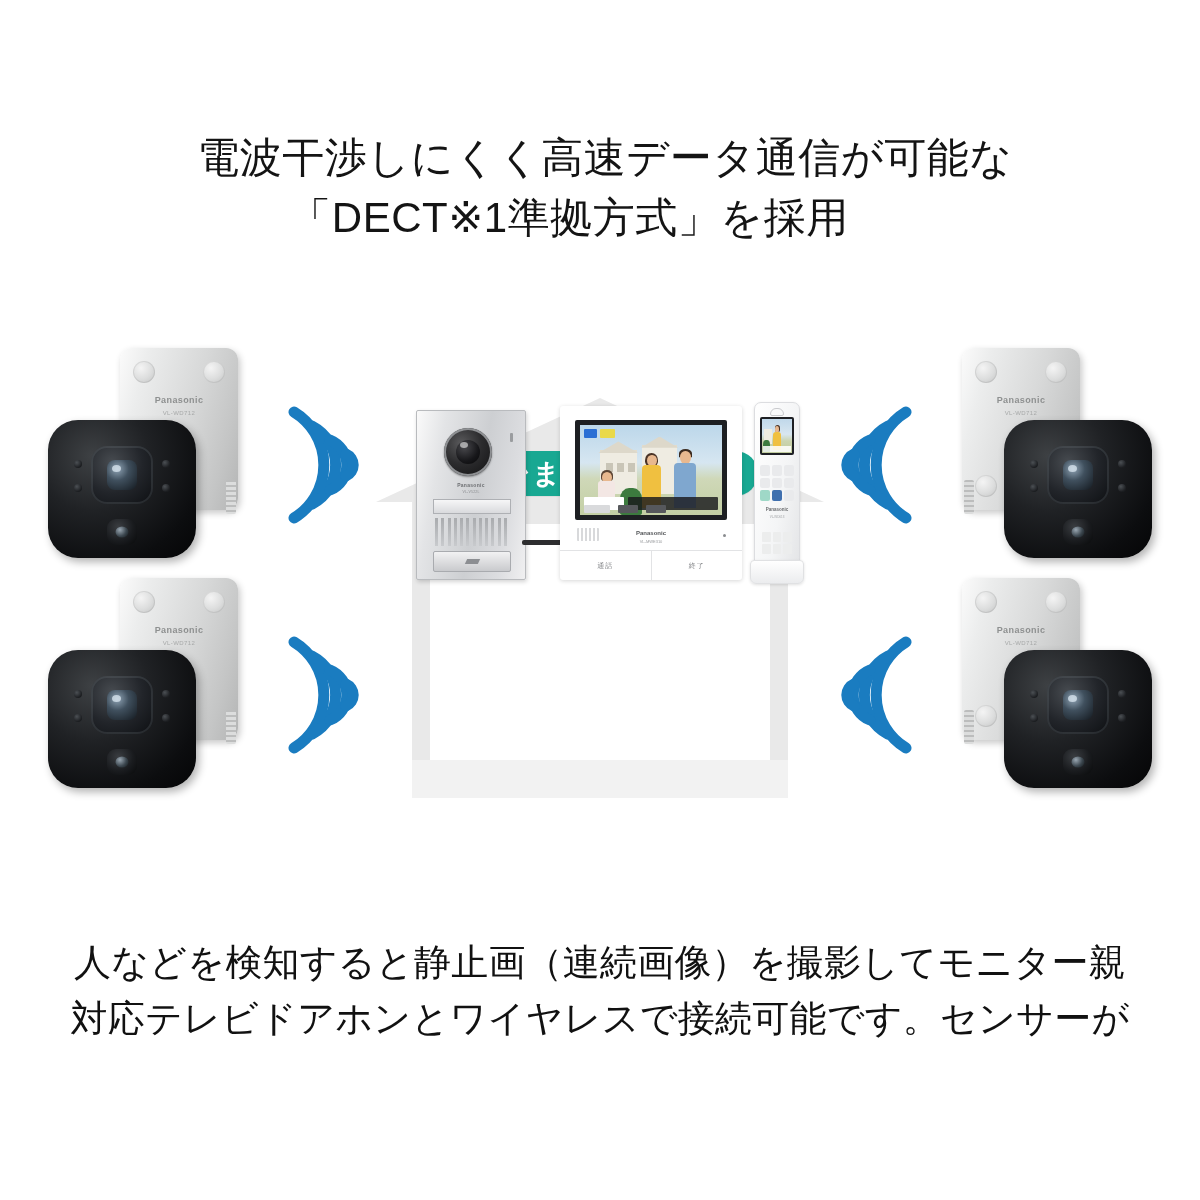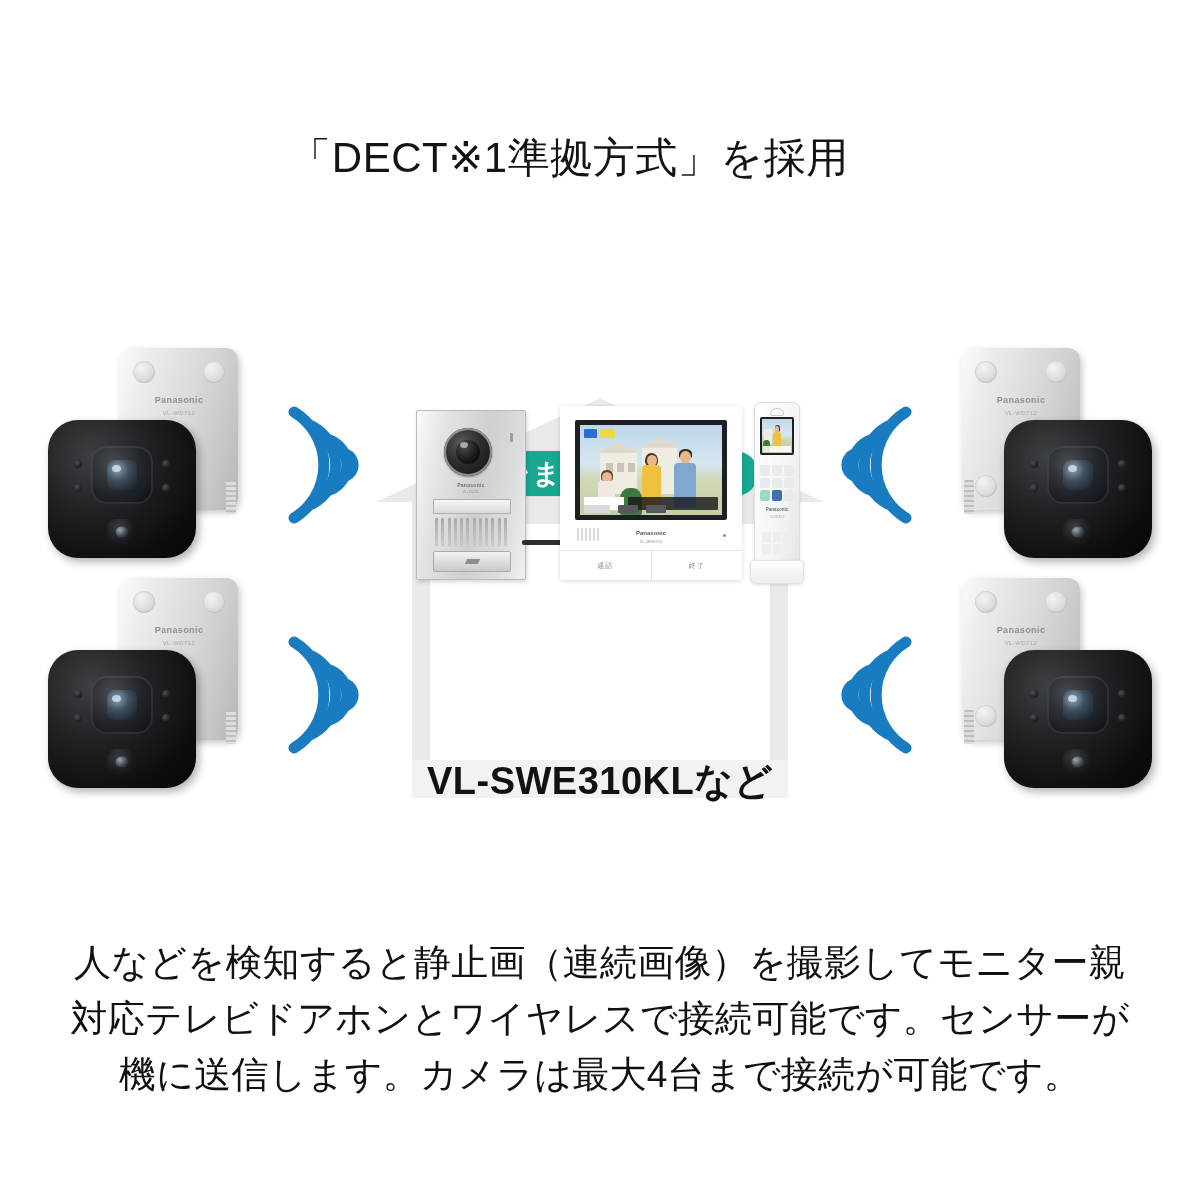--- a/index.html
+++ b/index.html
@@ -653,20 +653,21 @@
     line-height: 1.52;
     color: #111111;
     letter-spacing: 0.2px;
   }
   .caption .cline { display: block; white-space: nowrap; }
 </style>
 </head>
 <body>
 
 <div class="heading">
+  <span class="hline l1">電波干渉しにくく高速データ通信が可能な</span>
   <span class="hline l2">「DECT※1準拠方式」を採用</span>
 </div>
 
 <div class="stage">
 
   <div class="camera left" style="left:48px; top:18px;">
     <div class="cam-base">
       <div class="cam-screw s1"></div>
       <div class="cam-screw s2"></div>
       <div class="cam-screw s3"></div>
@@ -898,22 +899,20 @@
           <i></i>
           <i></i>
           <i></i>
           <i></i>
           <i></i>
         </div>
       </div>
       <div class="hs-cradle"></div>
     </div>
 
-    <div class="product-name">VL-SWE310KLなど</div>
   </div>
 
 </div>
 
 <div class="caption">
   <span class="cline">人などを検知すると静止画（連続画像）を撮影してモニター親</span>
   <span class="cline">対応テレビドアホンとワイヤレスで接続可能です。センサーが</span>
-  <span class="cline">機に送信します。カメラは最大4台まで接続が可能です。</span>
 </div>
 
 </body></html>

